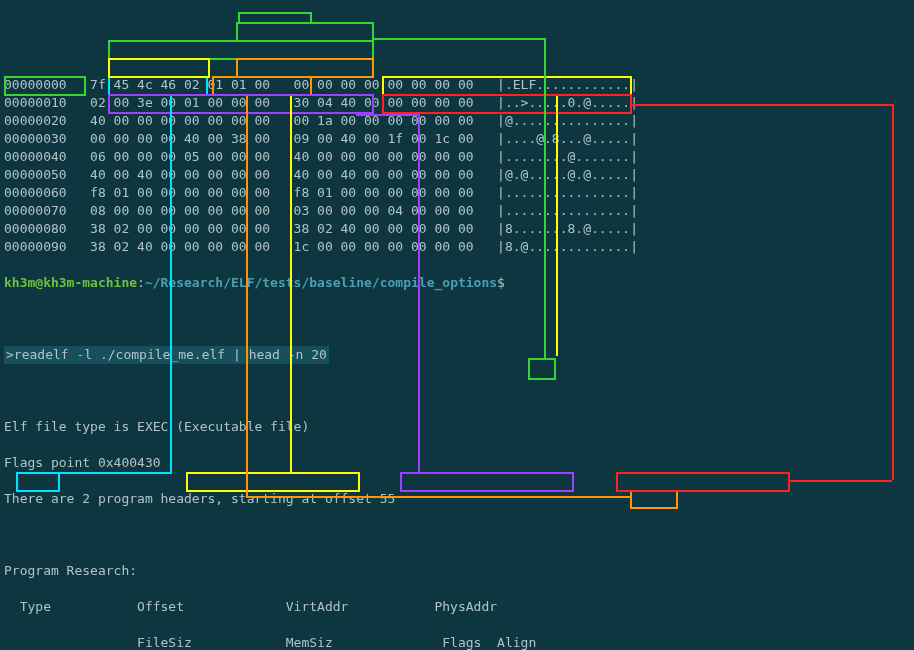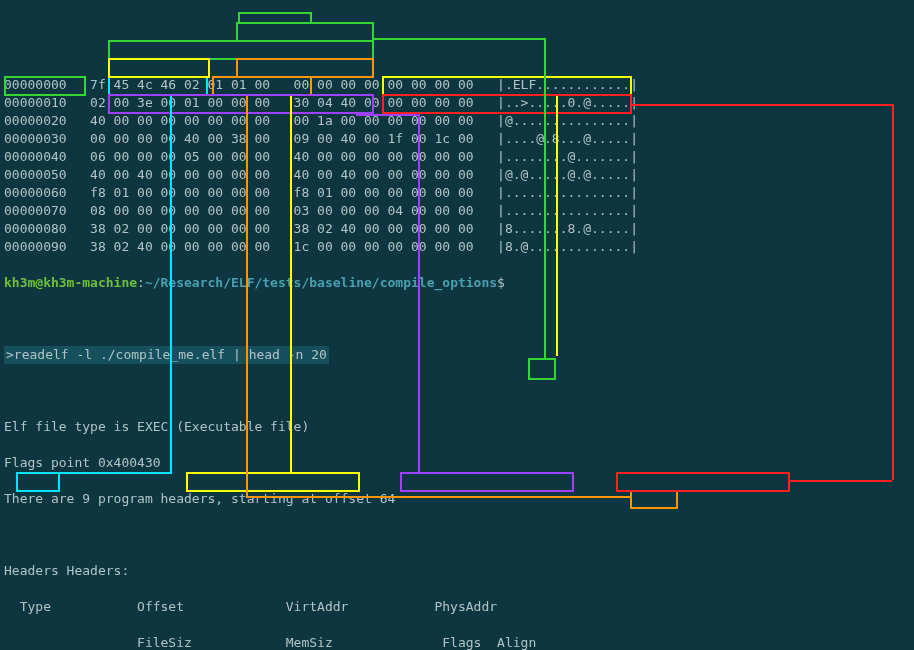--- a/index.html
+++ b/index.html
@@ -51,23 +51,23 @@
 
 
 
 <div id="hexdump-area" class="hexdump"><div>00000000   7f 45 4c 46 02 01 01 00   00 00 00 00 00 00 00 00   |.ELF............|</div><div>00000010   02 00 3e 00 01 00 00 00   30 04 40 00 00 00 00 00   |..&gt;.....0.@.....|</div><div>00000020   40 00 00 00 00 00 00 00   00 1a 00 00 00 00 00 00   |@...............|</div><div>00000030   00 00 00 00 40 00 38 00   09 00 40 00 1f 00 1c 00   |....@.8...@.....|</div><div>00000040   06 00 00 00 05 00 00 00   40 00 00 00 00 00 00 00   |........@.......|</div><div>00000050   40 00 40 00 00 00 00 00   40 00 40 00 00 00 00 00   |@.@.....@.@.....|</div><div>00000060   f8 01 00 00 00 00 00 00   f8 01 00 00 00 00 00 00   |................|</div><div>00000070   08 00 00 00 00 00 00 00   03 00 00 00 04 00 00 00   |................|</div><div>00000080   38 02 00 00 00 00 00 00   38 02 40 00 00 00 00 00   |8.......8.@.....|</div><div>00000090   38 02 40 00 00 00 00 00   1c 00 00 00 00 00 00 00   |8.@.............|</div></div>
 <div><span class="prompt-user">kh3m@kh3m-machine</span><span>:</span><span class="prompt-path">~/Research/ELF/tests/baseline/compile_options</span><span class="prompt-dollar">$</span></div>
 <div> </div>
 <div><span class="cmdline">&gt;readelf -l ./compile_me.elf | head -n 20</span></div>
 <div> </div>
 <div>Elf file type is EXEC (Executable file)</div>
 <div>Flags point 0x400430</div>
-<div><span>There are 9 program headers, starting at offset </span><span>64</span></div>
+<div><span>There are 2 program headers, starting at offset </span><span>55</span></div>
 <div> </div>
-<div>Headers Headers:</div>
+<div>Program Research:</div>
 <div>  Type           Offset             VirtAddr           PhysAddr</div>
 <div>                 FileSiz            MemSiz              Flags  Align</div>
 
 
 <div id="overlays"><div class="box c-green" style="left: 236px; top: 22px; width: 138px; height: 20px;"></div><div class="box c-green" style="left: 108px; top: 40px; width: 266px; height: 20px;"></div><div class="box c-green" style="left: 4px; top: 76px; width: 82px; height: 20px;"></div><div class="box c-green" style="left: 528px; top: 358px; width: 28px; height: 22px;"></div><div class="box c-cyan" style="left: 108px; top: 76px; width: 100px; height: 20px;"></div><div class="box c-cyan" style="left: 16px; top: 472px; width: 44px; height: 20px;"></div><div class="box c-orange" style="left: 236px; top: 58px; width: 138px; height: 20px;"></div><div class="box c-orange" style="left: 212px; top: 76px; width: 100px; height: 20px;"></div><div class="box c-orange" style="left: 630px; top: 490px; width: 48px; height: 19px;"></div><div class="box c-yellow" style="left: 108px; top: 58px; width: 102px; height: 20px;"></div><div class="box c-yellow" style="left: 382px; top: 76px; width: 250px; height: 20px;"></div><div class="box c-yellow" style="left: 186px; top: 472px; width: 174px; height: 20px;"></div><div class="box c-purple" style="left: 108px; top: 94px; width: 266px; height: 20px;"></div><div class="box c-purple" style="left: 400px; top: 472px; width: 174px; height: 20px;"></div><div class="box c-red" style="left: 382px; top: 94px; width: 250px; height: 20px;"></div><div class="box c-red" style="left: 616px; top: 472px; width: 174px; height: 20px;"></div><div class="line l-cyan" style="left: 170px; top: 96px; width: 2px; height: 376px;"></div><div class="line l-cyan" style="left: 38px; top: 472px; width: 134px; height: 2px;"></div><div class="line l-green" style="left: 310px; top: 12px; width: 2px; height: 10px;"></div><div class="line l-green" style="left: 238px; top: 12px; width: 74px; height: 2px;"></div><div class="line l-green" style="left: 238px; top: 12px; width: 2px; height: 10px;"></div><div class="line l-green" style="left: 544px; top: 38px; width: 2px; height: 320px;"></div><div class="line l-green" style="left: 374px; top: 38px; width: 172px; height: 2px;"></div><div class="line l-orange" style="left: 246px; top: 96px; width: 2px; height: 400px;"></div><div class="line l-orange" style="left: 246px; top: 496px; width: 384px; height: 2px;"></div><div class="line l-yellow" style="left: 290px; top: 96px; width: 2px; height: 376px;"></div><div class="line l-yellow" style="left: 290px; top: 472px; width: 20px; height: 2px;"></div><div class="line l-yellow" style="left: 556px; top: 96px; width: 2px; height: 260px;"></div><div class="line l-purple" style="left: 418px; top: 114px; width: 2px; height: 358px;"></div><div class="line l-purple" style="left: 356px; top: 114px; width: 62px; height: 2px;"></div><div class="line l-red" style="left: 892px; top: 104px; width: 2px; height: 376px;"></div><div class="line l-red" style="left: 632px; top: 104px; width: 260px; height: 2px;"></div><div class="line l-red" style="left: 790px; top: 480px; width: 102px; height: 2px;"></div></div>
 
 
 
 
 </body></html>

